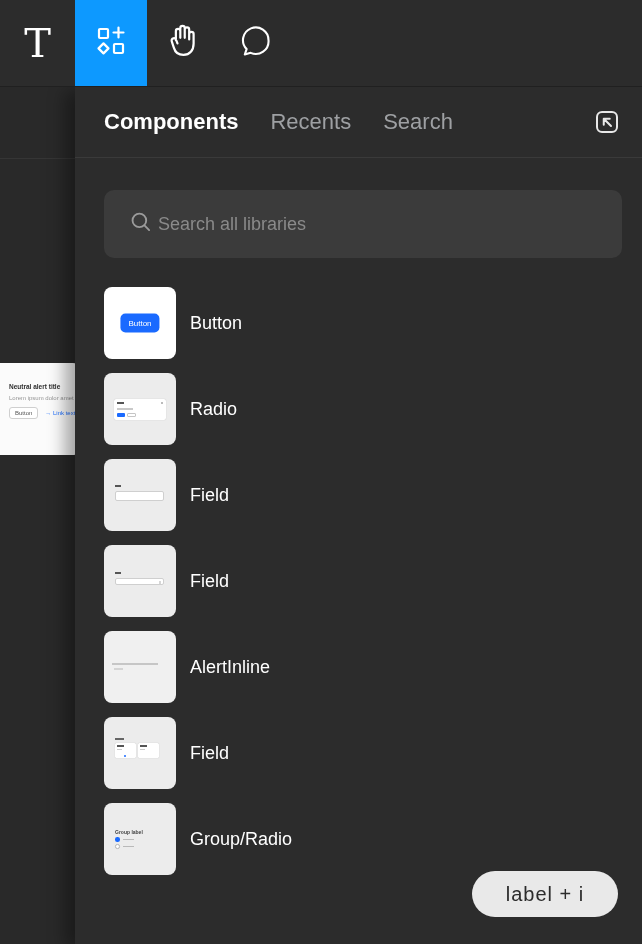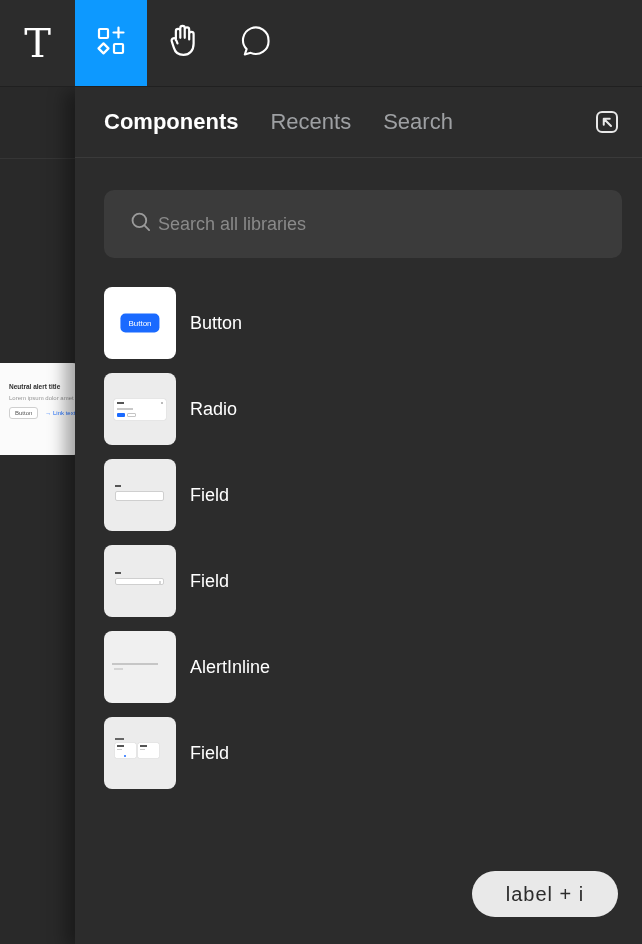--- a/index.html
+++ b/index.html
@@ -233,19 +233,33 @@
               <span class="gc-dot"></span>
           </div>
           <div class="grp-card c2">
             <span class="gc-l1"></span>
               <span class="gc-l2"></span>
           </div>
         </div>
         <span class="row-label">Field</span>
       </div>
 
+      <div class="row">
+        <div class="thumb t-gray">
+          <span class="gr-label">Group label</span>
+          <div class="gr-row gr-r1">
+            <span class="radio on"></span>
+              <span class="gr-line"></span>
+          </div>
+          <div class="gr-row gr-r2">
+            <span class="radio off"></span>
+              <span class="gr-line"></span>
+          </div>
+        </div>
+        <span class="row-label">Group/Radio</span>
+      </div>
 
     </div>
   </div>
 
   <div class="shortcut">label + i</div>
 
 </div>
 
 </body></html>

